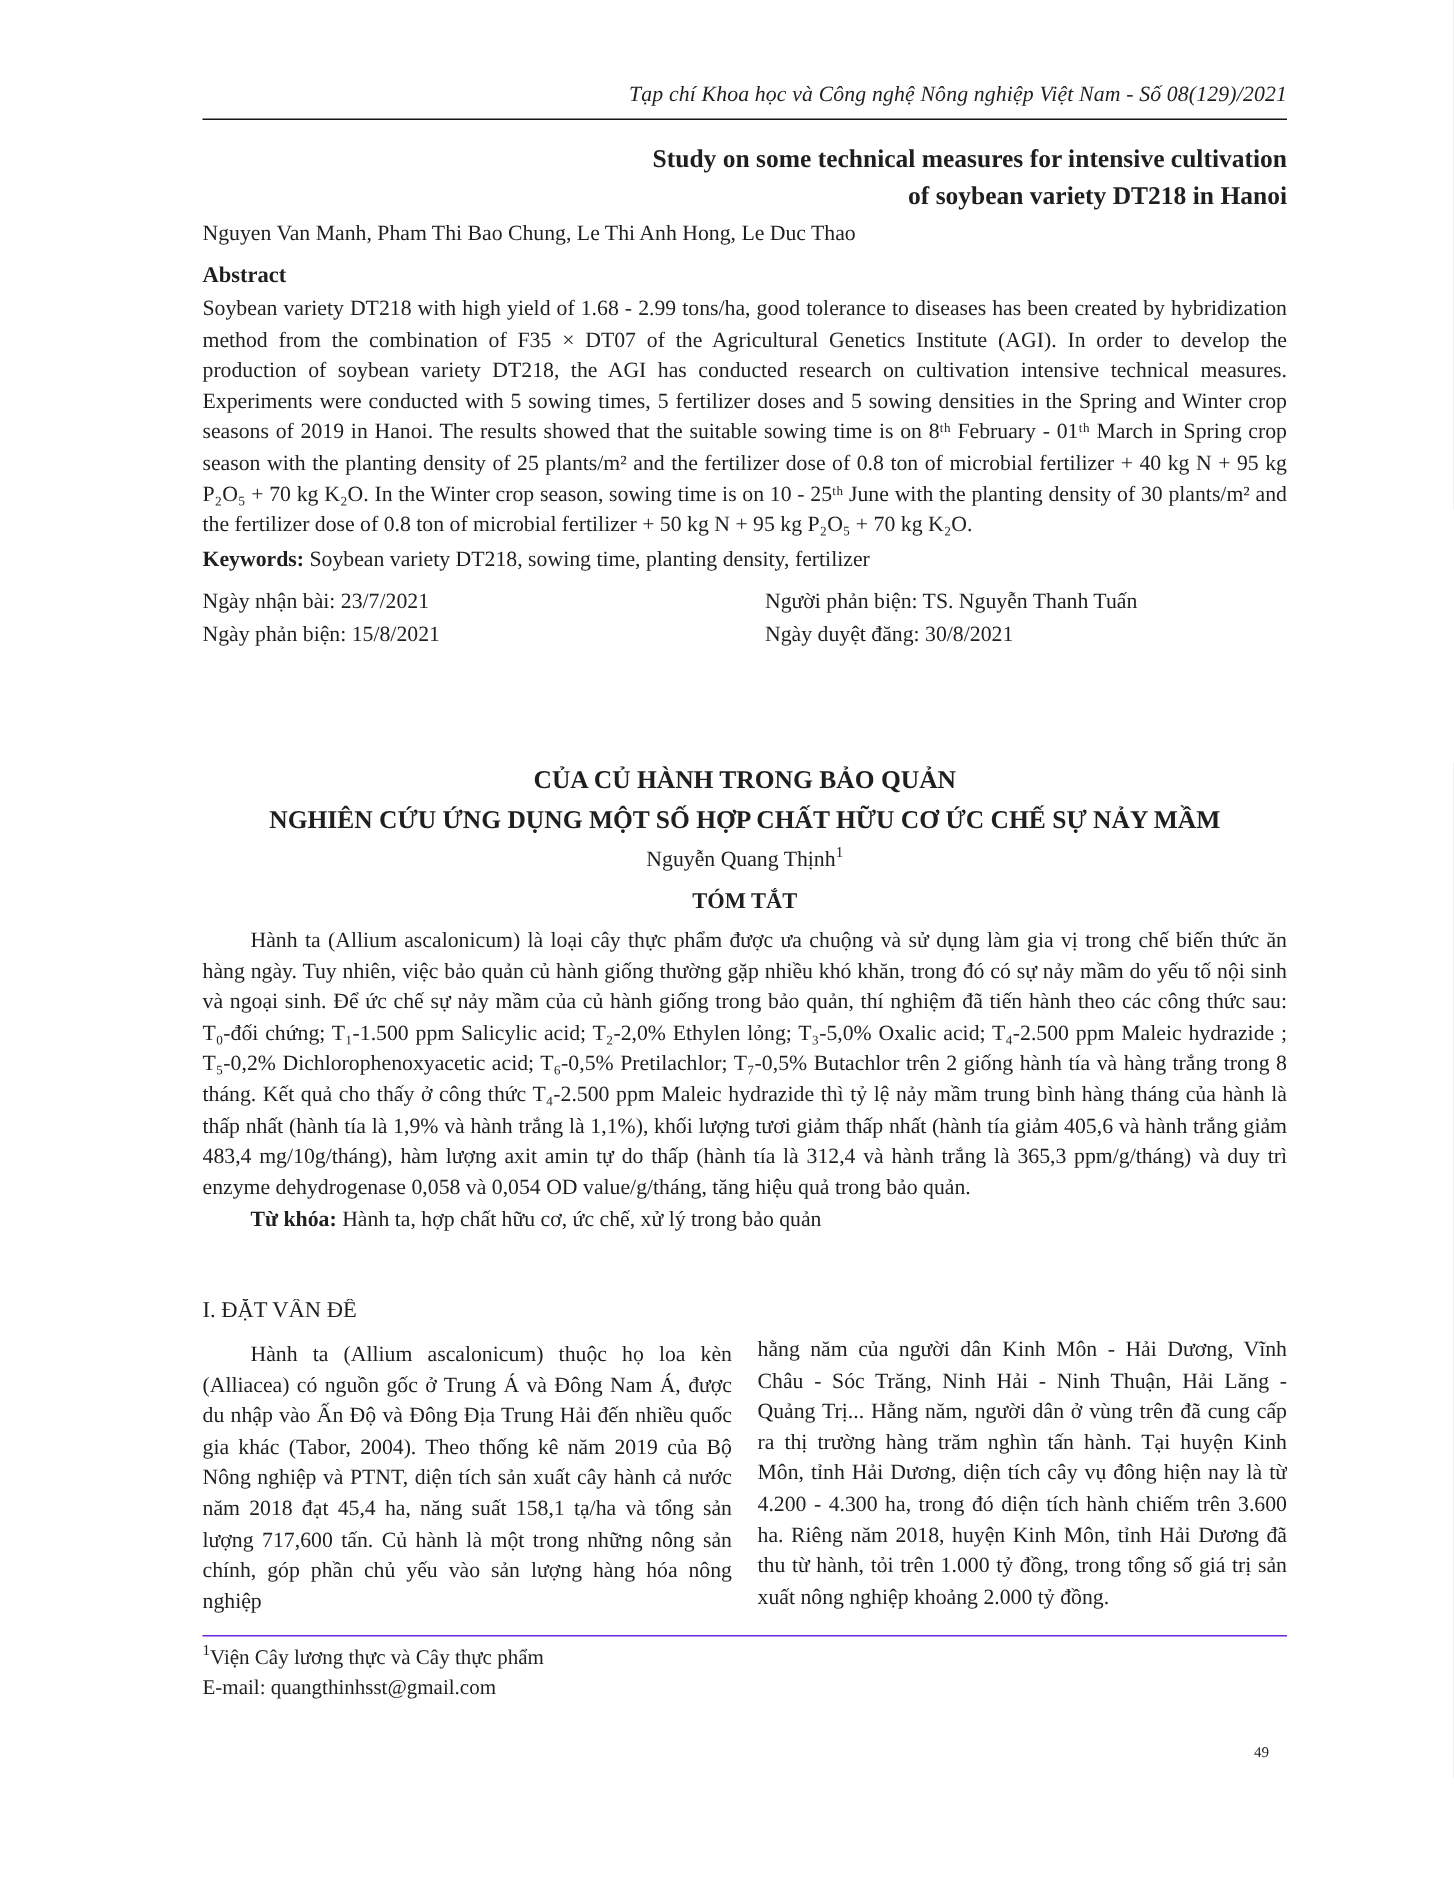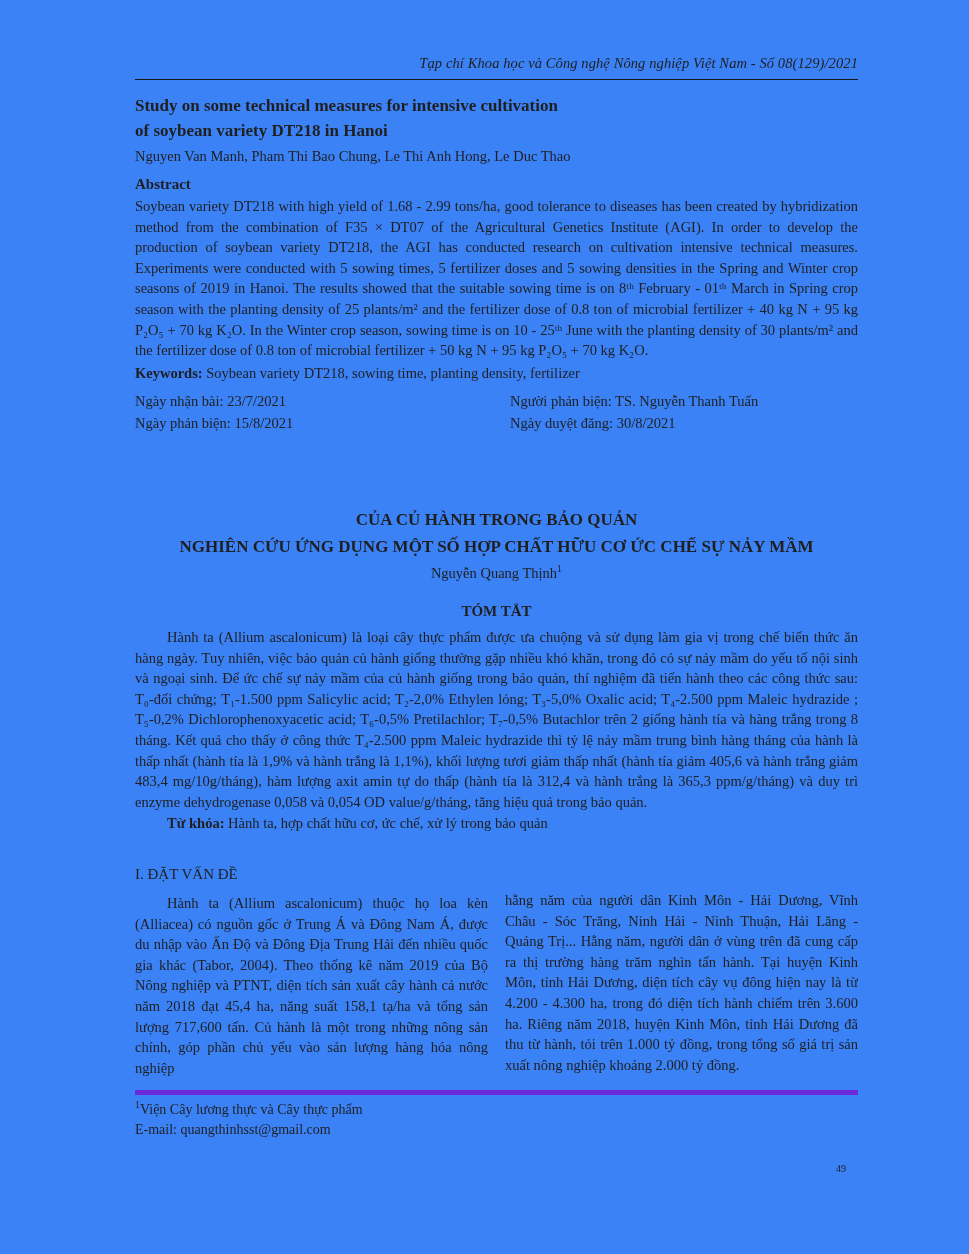--- a/index.html
+++ b/index.html
@@ -1,58 +1,58 @@
 <!DOCTYPE html>
 <html><head>
 <meta charset="utf-8">
 <style>
   html,body{margin:0;padding:0;background:#e8e8e8;}
   .page{
     position:relative;
     width:969px;height:1254px;
-    background:#3b82f6;
+    background:#ffffff;
     overflow:hidden;
     font-family:"Liberation Serif","DejaVu Serif",serif;
     color:#1f1f1f;
   }
   .abs{position:absolute;left:135px;width:723px;}
 
   
   .header-block{top:55px;border-bottom:1.5px solid #161616;padding-bottom:7px;}
   .journal-line{font-style:italic;font-size:14.5px;text-align:right;letter-spacing:.1px;}
 
   
   .article-en{top:93px;}
-  .title-en{font-size:17px;font-weight:bold;text-align:left;line-height:25px;}
+  .title-en{font-size:17px;font-weight:bold;text-align:right;line-height:25px;}
   .authors-line{font-size:14.5px;text-align:left;margin-top:5px;}
   .abstract-heading{font-size:15px;font-weight:bold;margin-top:11px;}
   .para{font-size:14.5px;line-height:20.6px;text-align:justify;}
   .abstract-para{margin-top:3px;}
   .keywords-line{font-size:14.5px;margin-top:4px;}
   .bold{font-weight:bold;font-family:Liberation Serif, serif;}
   .dates-grid{margin-top:9px;font-size:14.5px;line-height:21px;
     display:grid;grid-template-columns:375px auto;grid-row-gap:1px;}
 
   
   .article-vi{top:506px;}
   .title-vi{font-size:17px;font-weight:bold;text-align:center;line-height:27px;}
   .vi-author{font-size:14.5px;text-align:center;margin-top:5px;}
-  .tomtat-heading{font-size:15px;font-weight:bold;text-align:center;margin-top:21px;}
+  .tomtat-heading{font-size:15px;font-weight:bold;text-align:center;margin-top:11px;}
   .vi-para{margin-top:7px;text-indent:32px;}
   .vi-keywords{font-size:14.5px;margin-top:3px;padding-left:32px;}
 
   
   .columns{top:866px;height:226px;overflow:hidden;display:flex;gap:17px;}
   .col{width:353px;}
   .section-heading{font-size:15px;font-weight:normal;margin:0 0 10px 0;}
   .col .para{text-indent:32px;}
   .col .para.no-indent{text-indent:0;margin-top:24px;}
 
   
-  .footnote{top:1090px;border-top:5px solid #6d28d9;padding-top:5px;
+  .footnote{top:1090px;border-top:1px solid #6d28d9;padding-top:5px;
     font-size:14px;line-height:20px;}
   sup{font-size:10px;line-height:0;}
 
   
   .page-number{position:absolute;left:836px;top:1163px;font-size:10px;}
 </style>
 </head>
 <body>
 
 <div class="page">

